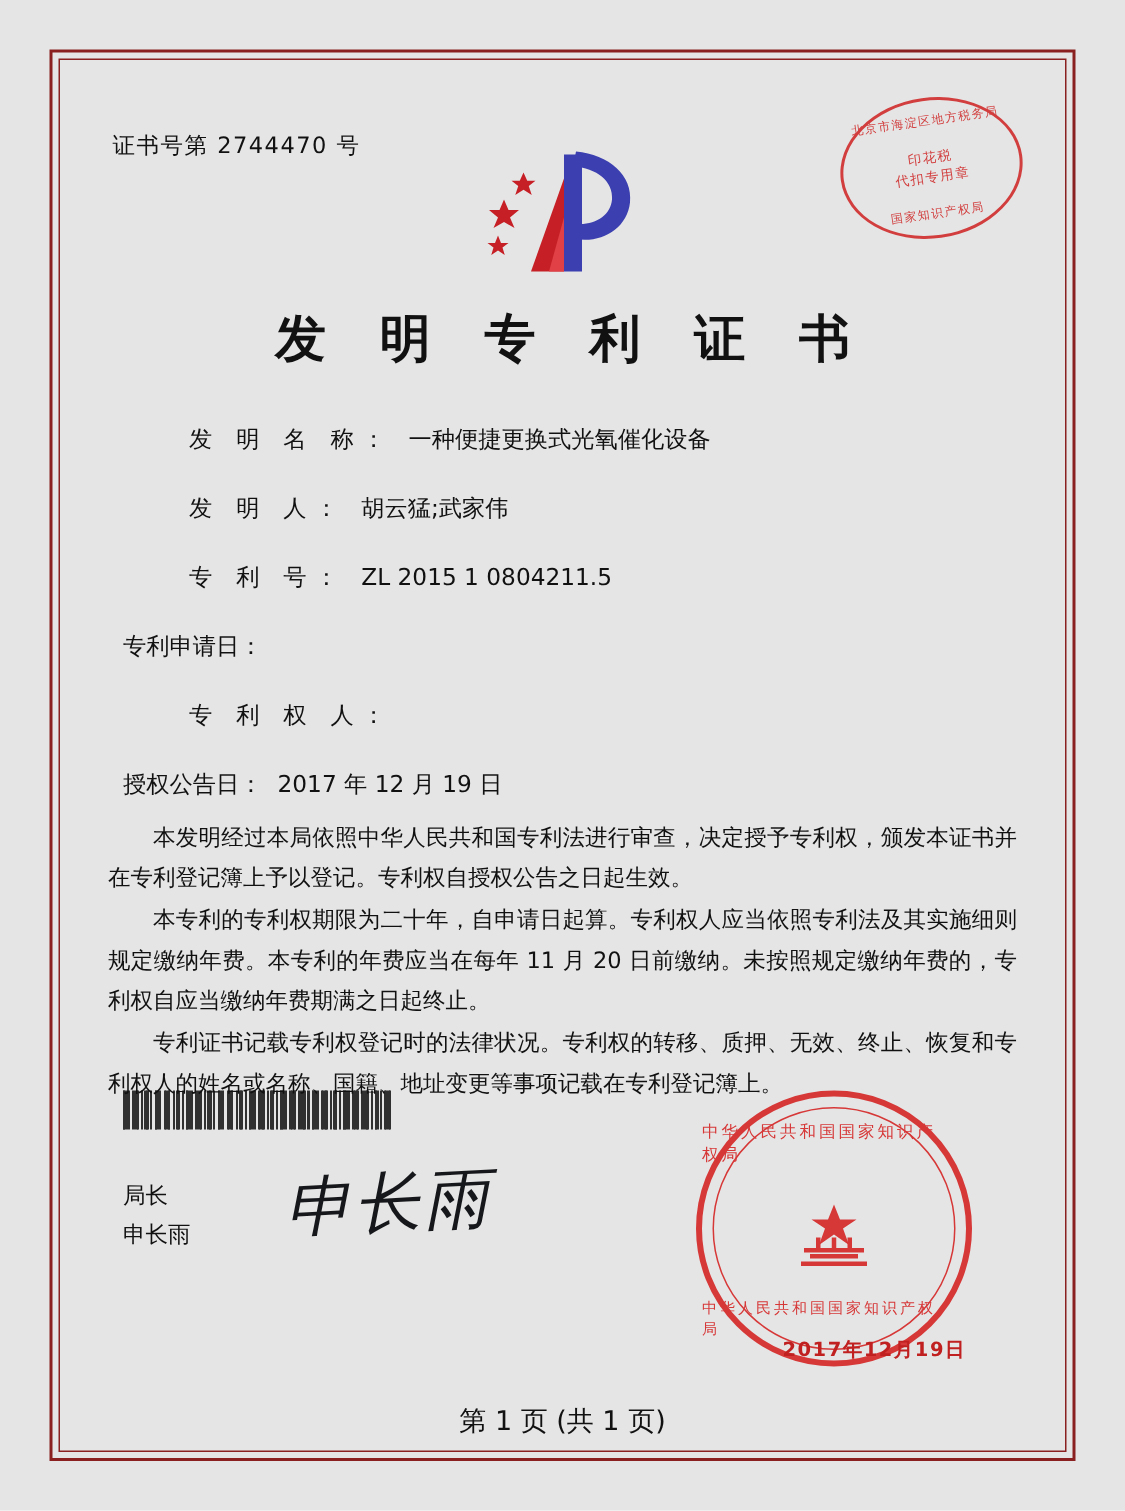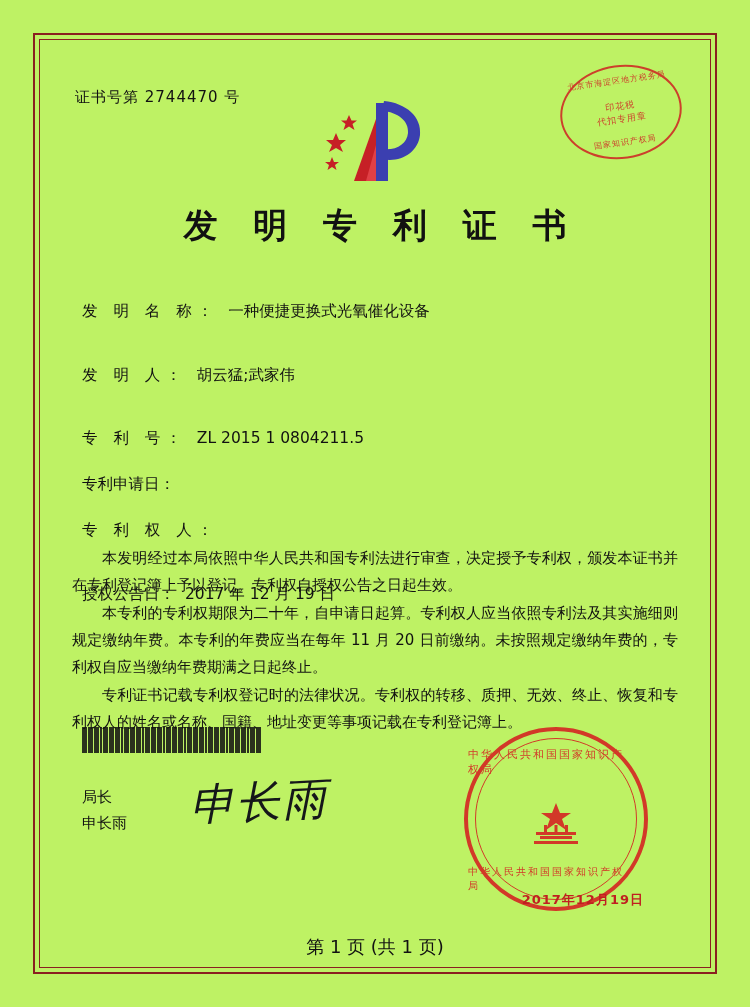--- a/index.html
+++ b/index.html
@@ -6,21 +6,21 @@
   body{
     width:750px;height:1007px;
     background:#ffffff;
     font-family:"DejaVu Sans","Liberation Sans",sans-serif;
     color:#1a1a1a;
     overflow:hidden;
     position:relative;
   }
   .page{
     position:absolute;inset:0;
-    background:#bef264;
+    background:#e5e5e5;
   }
   
   .border-outer{
     position:absolute;
     left:33px;top:33px;right:33px;bottom:33px;
     border:2px solid #8a2020;
   }
   .border-inner{
     position:absolute;
     left:39px;top:39px;right:39px;bottom:39px;
@@ -89,25 +89,24 @@
   .field-row{
     display:flex;
     align-items:baseline;
     margin-bottom:25px;
     font-size:15.5px;
     color:#111;
   }
   .field-label{
     white-space:nowrap;
   }
-  .field-label.spaced{letter-spacing:5.5px;}
+  .field-label.spaced{letter-spacing:5.5px;margin-left:44px;}
   .field-value{
     margin-left:10px;
     white-space:nowrap;
-    margin-top:18px;
   }
   
   .body-text{
     position:absolute;
     left:12px;right:12px;top:490px;
     font-size:15px;
     line-height:1.78;
     color:#111;
     text-align:justify;
   }

